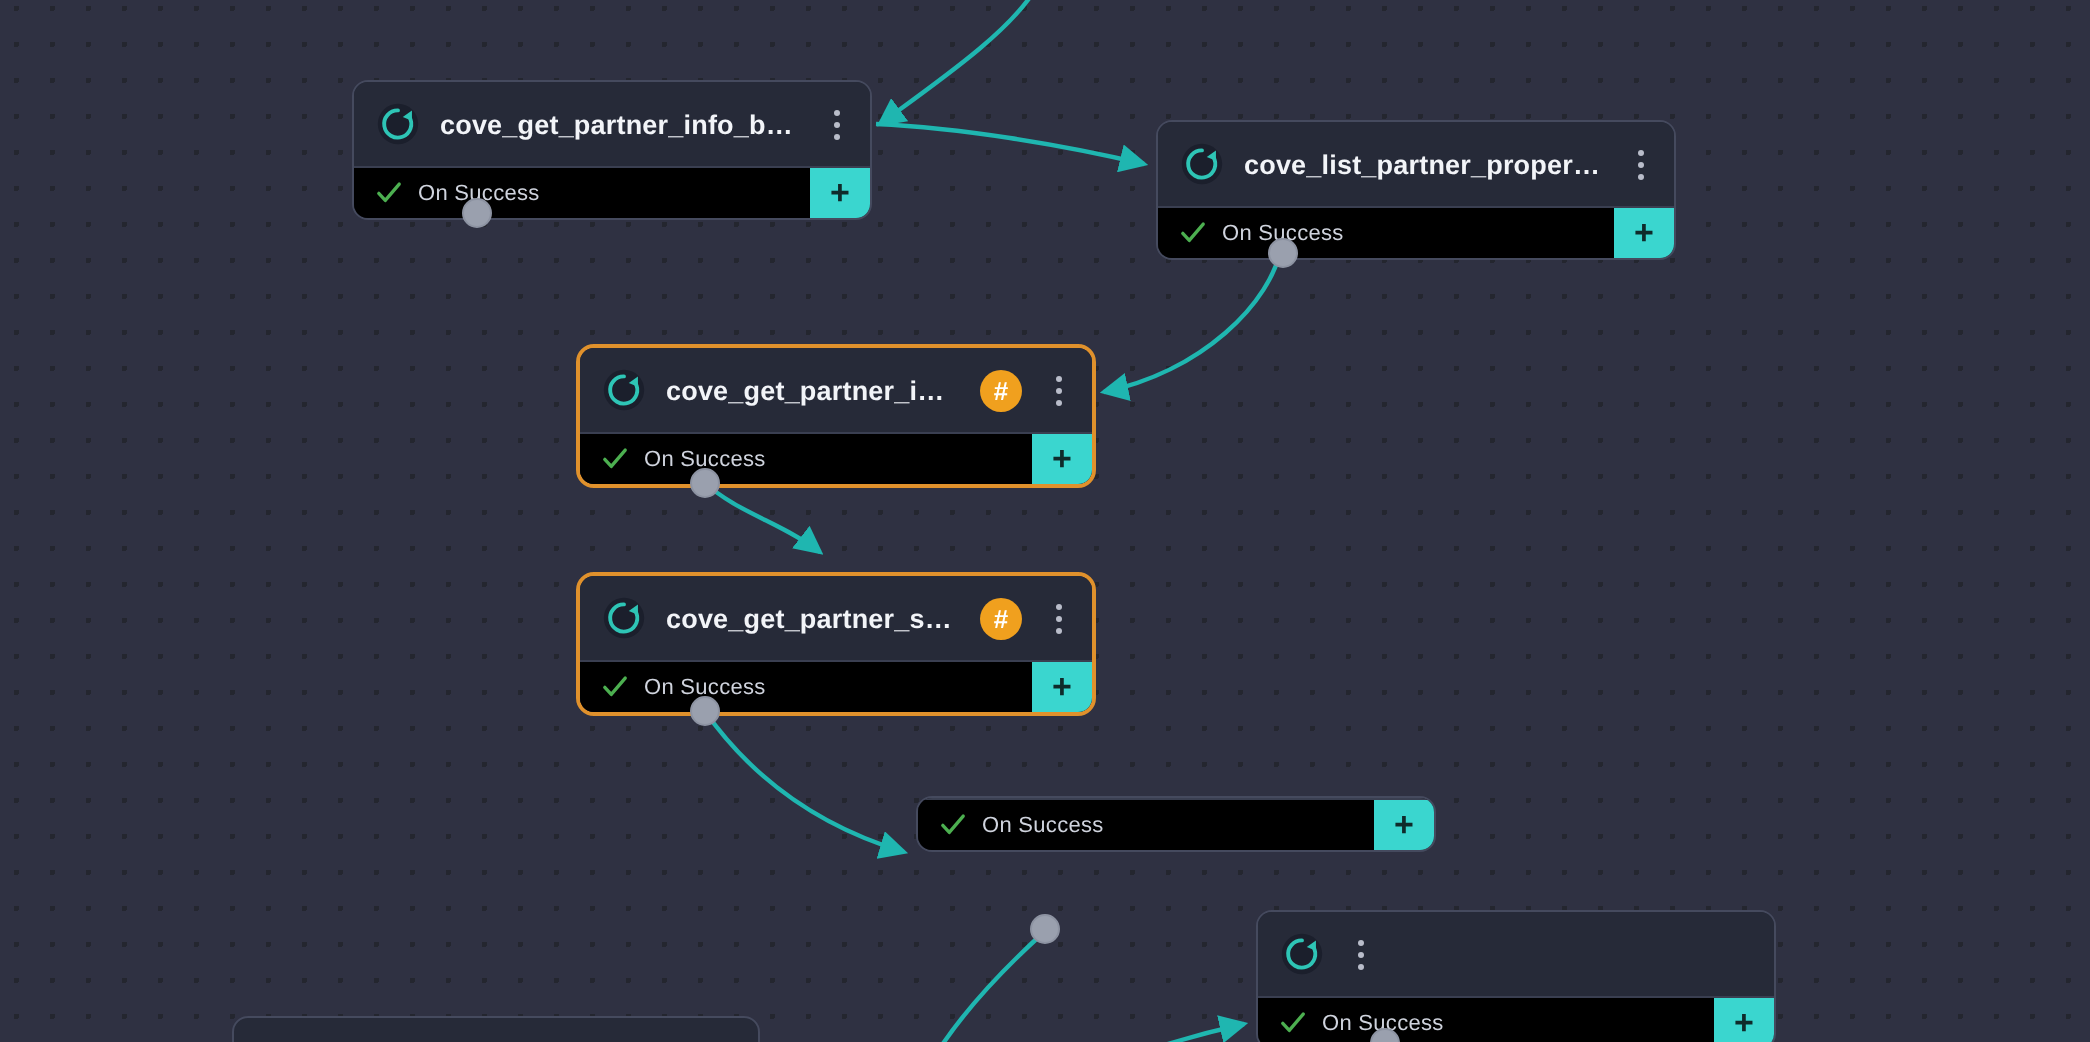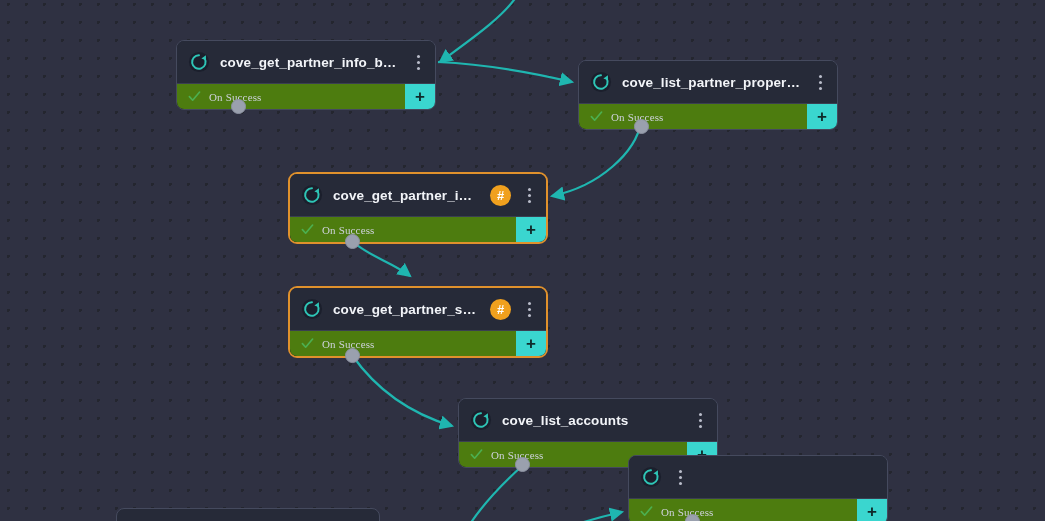--- a/index.html
+++ b/index.html
@@ -83,22 +83,21 @@
     height:26px;
     background:#1e2029;
     border-top:1px solid #3a3f51;
   }
   .foot-left {
     flex:1 1 auto;
     display:flex;
     align-items:center;
     gap:8px;
     padding-left:11px;
-    background:#4d7c0f;
-    font-family:Liberation Serif, serif;
+    background:#000000;
   }
   .check { width:13px; height:13px; flex:none; display:block; }
   .foot-label {
     color:#cfd3dd;
     font-size:11px;
     letter-spacing:.15px;
     white-space:nowrap;
   }
   .plus-btn {
     flex:none;
@@ -252,33 +251,20 @@
           <span class="foot-label">On Success</span>
         </div>
         <div class="plus-btn">+</div>
       </div>
     </div>
     <div class="port" style="left:57px; top:62px;"></div>
   </div>
 
   <div class="node" style="left:458px; top:398px;">
     <div class="frame">
-      <div class="node-header">
-        <svg class="node-icon" viewBox="0 0 24 24">
-          <circle cx="12" cy="12" r="11" fill="#1b1f2c"></circle>
-          <path d="M12 4.6 A7.4 7.4 0 1 0 18.2 8.2" fill="none" stroke="#2ec5b6" stroke-width="2.1" stroke-linecap="round"></path>
-          <path d="M19.6 4.6 L19.6 10.2 L14.6 8.2 Z" fill="#2ec5b6"></path>
-        </svg>
-        <span class="node-title">cove_list_accounts</span>
-        <span class="kebab">
-            <i></i>
-            <i></i>
-            <i></i>
-          </span>
-      </div>
       <div class="node-foot">
         <div class="foot-left">
           <svg class="check" viewBox="0 0 14 14">
             <path d="M1.5 7.2 L5 11 L12.5 2.2" fill="none" stroke="#4caf50" stroke-width="1.8" stroke-linecap="round" stroke-linejoin="round"></path>
           </svg>
           <span class="foot-label">On Success</span>
         </div>
         <div class="plus-btn">+</div>
       </div>
     </div>

